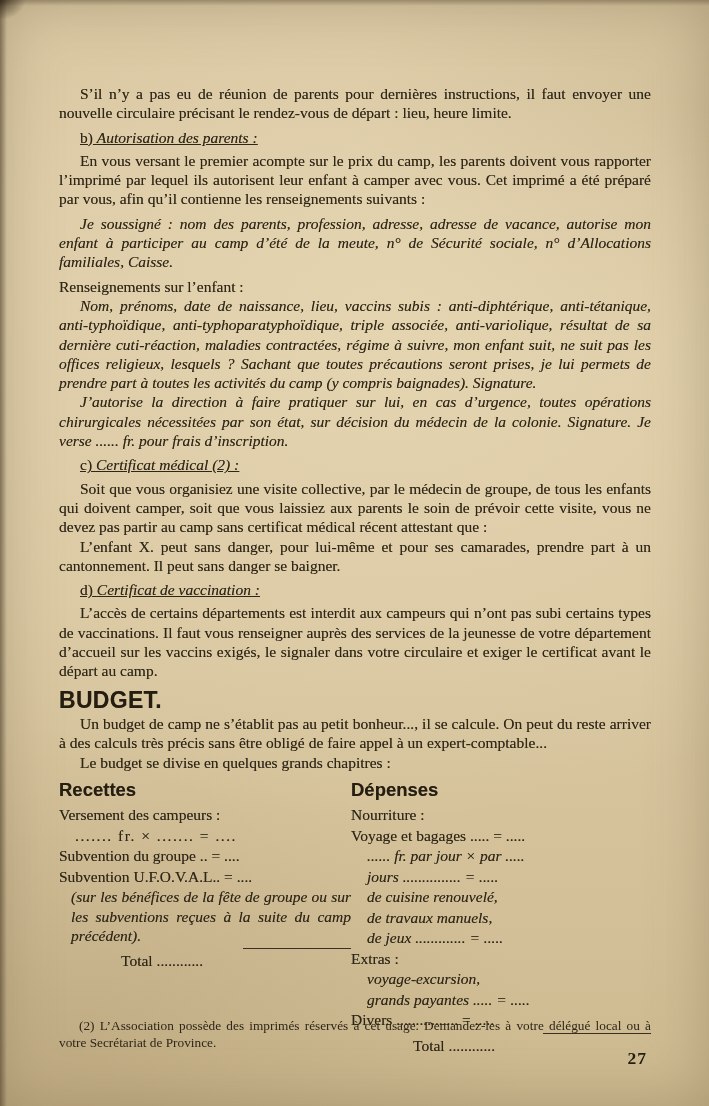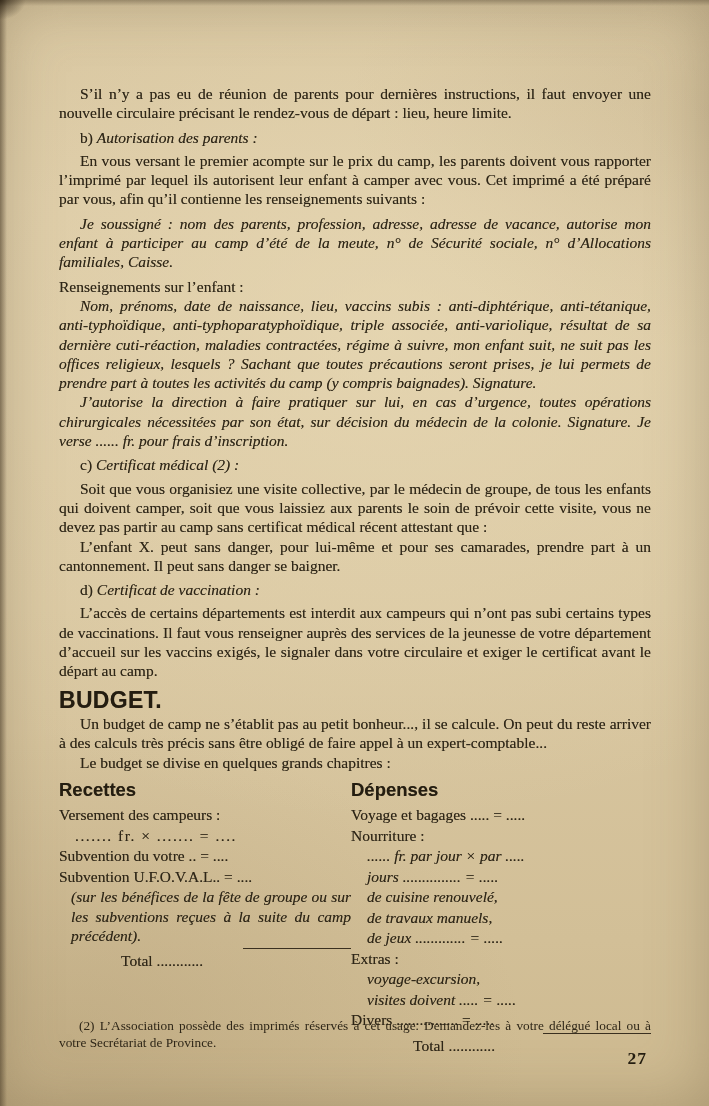--- a/index.html
+++ b/index.html
@@ -25,21 +25,21 @@
     background:radial-gradient(ellipse at 0 0, rgba(40,30,16,.75), rgba(40,30,16,0) 70%);pointer-events:none;}
   .content{
     position:absolute;left:59px;top:84px;width:592px;
     font-size:15.5px;line-height:19.3px;
     text-shadow:0 0 .5px rgba(46,38,23,.55);
   }
   p{margin:0;text-align:justify;}
   .ind{text-indent:21px;}
   .it{font-style:italic;}
   .sp-before{margin-top:5px;}
-  .subsect{margin:5px 0 4px 0;text-indent:21px;}
+  .subsect{margin:5px 0 4px 0;text-indent:21px;text-decoration:underline;}
   .subsect .lbl{font-style:normal;}
   .subsect .ttl{font-style:italic;}
   .budget-head{
     font-family:"Liberation Sans","DejaVu Sans",sans-serif;
     font-weight:900;font-size:23px;letter-spacing:.3px;
     margin:10px 0 4px 0;color:#241d10;
   }
   .budget-cols{display:flex;margin-top:8px;}
   .col-l{width:292px;}
   .col-r{width:300px;margin-left:0;flex:1;}
@@ -100,39 +100,39 @@
 
     <p class="ind">Un budget de camp ne s’établit pas au petit bonheur..., il se calcule. On peut du reste arriver à des calculs très précis sans être obligé de faire appel à un expert-comptable...</p>
     <p class="ind">Le budget se divise en quelques grands chapitres :</p>
 
     <div class="budget-cols">
 
       <div class="col-l">
         <div class="col-head">Recettes</div>
         <p class="bl">Versement des campeurs :</p>
         <p class="bl in1 dots">....... fr. × ....... = ....</p>
-        <p class="bl">Subvention du votre .. = ....</p>
+        <p class="bl">Subvention du groupe .. = ....</p>
         <p class="bl sp-before">Subvention U.F.O.V.A.L.. = ....</p>
         <p class="bl just it">(sur les bénéfices de la fête de groupe ou sur les subventions reçues à la suite du camp précédent).</p>
         <hr class="total-rule">
         <p class="bl total-line">Total ............</p>
       </div>
 
       <div class="col-r">
         <div class="col-head">Dépenses</div>
+        <p class="bl">Nourriture :</p>
         <p class="bl">Voyage et bagages ..... = .....</p>
-        <p class="bl">Nourriture :</p>
         <p class="bl in1 it">...... fr. par jour × par .....</p>
         <p class="bl in1 it">jours ............... = .....</p>
         <p class="bl in1 it">de cuisine renouvelé,</p>
         <p class="bl in1 it">de travaux manuels,</p>
         <p class="bl in1 it">de jeux ............. = .....</p>
         <p class="bl">Extras :</p>
         <p class="bl in1 it">voyage-excursion,</p>
-        <p class="bl in1 it">visites doivent ..... = .....</p>
+        <p class="bl in1 it">grands payantes ..... = .....</p>
         <p class="bl">Divers ................ = .....</p>
         <hr class="total-rule">
         <p class="bl total-line">Total ............</p>
       </div>
 
     </div>
   </div>
 
   <p class="footnote">(2) L’Association possède des imprimés réservés à cet usage. Demandez-les à votre délégué local ou à votre Secrétariat de Province.</p>
 

